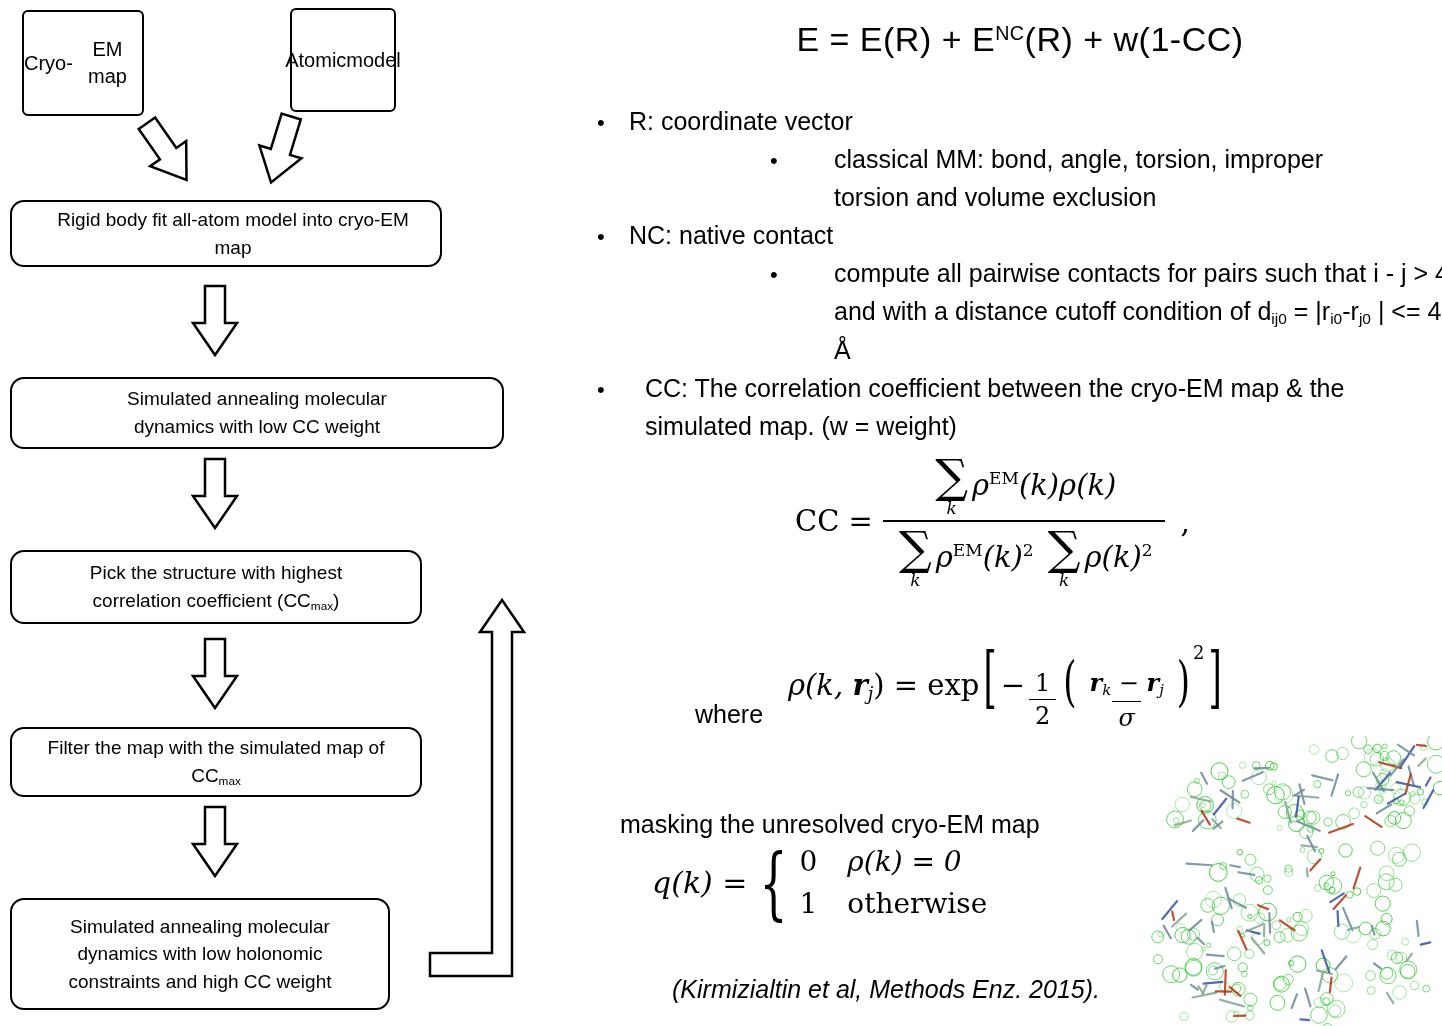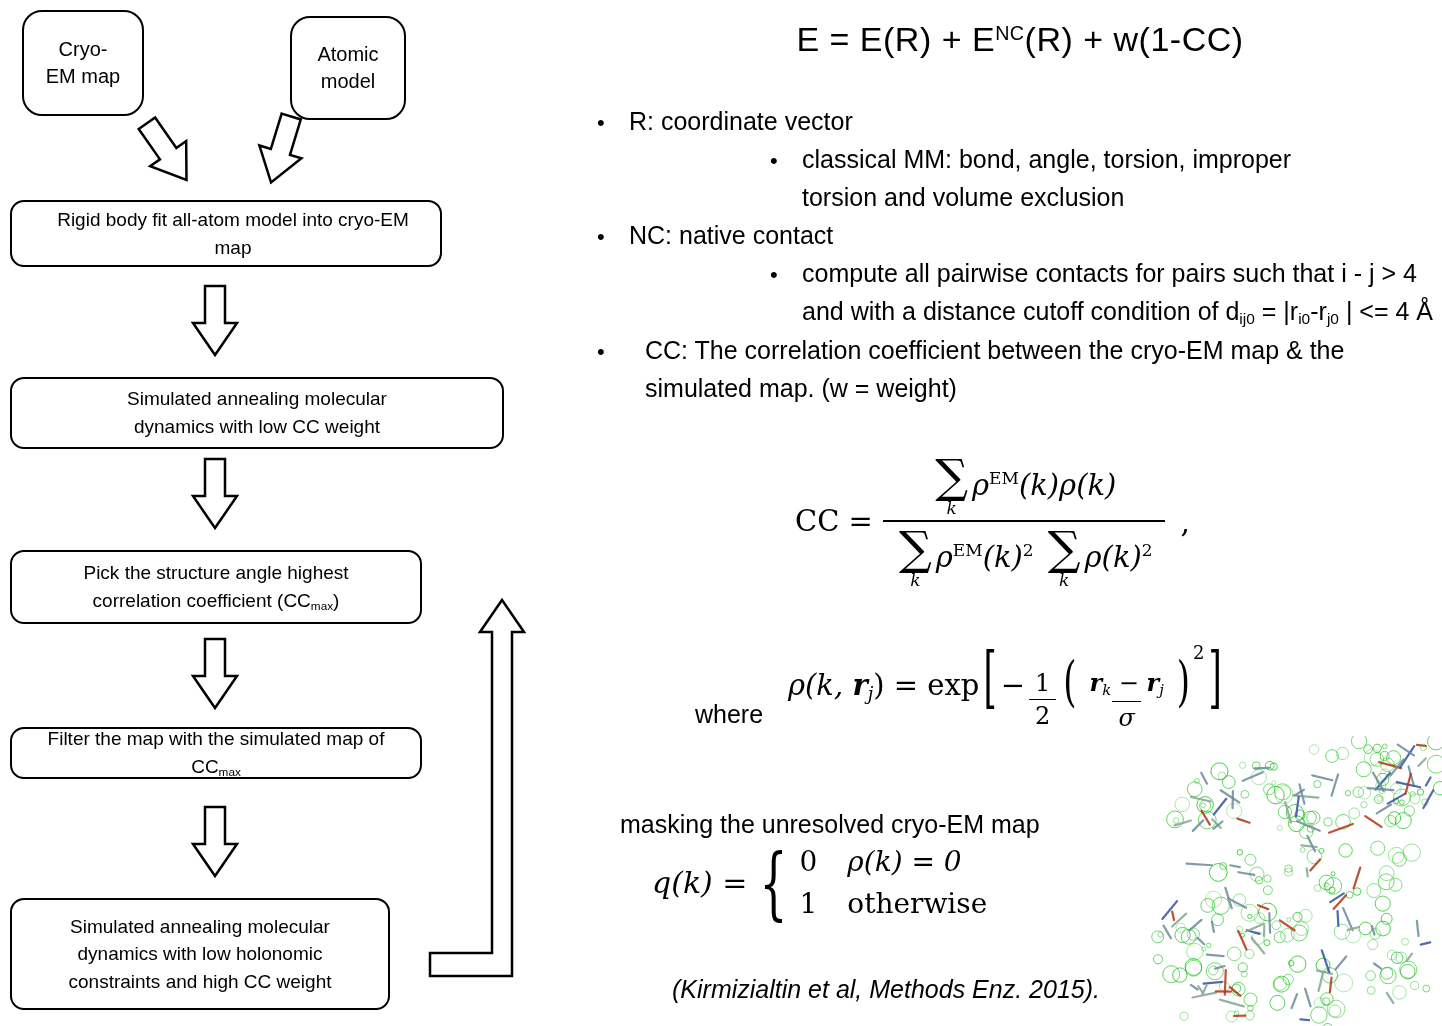--- a/index.html
+++ b/index.html
@@ -4,21 +4,21 @@
 <style>
   * { margin:0; padding:0; box-sizing:border-box; }
   html,body { background:#fff; }
   body { font-family:"Liberation Sans", sans-serif; color:#000; }
   .page { position:relative; width:1442px; height:1026px; background:#fff; overflow:hidden; }
 
   
   .box { position:absolute; border:2.5px solid #000; background:#fff;
          display:flex; align-items:center; justify-content:center;
          text-align:center; }
-  .srcbox { border-radius:20px; font-size:20px; line-height:1.35; flex-direction:column; }
+  .srcbox { border-radius:6px; font-size:20px; line-height:1.35; }
   .step { border-radius:14px; font-size:19px; line-height:1.45; }
   .steptext { display:inline-block; }
   .arrow { position:absolute; overflow:visible; }
   .arrow polygon { fill:#fff; stroke:#000; stroke-width:2.5; stroke-linejoin:miter; }
 
   
   .sans { font-family:"Liberation Sans", sans-serif; }
   .serif { font-family:"DejaVu Serif", serif; }
   .it { font-style:italic; }
   .bi { font-style:italic; font-weight:bold; }
@@ -28,21 +28,21 @@
   
   .header-eq { position:absolute; left:600px; top:20px; width:840px;
                text-align:center; font-size:34px; letter-spacing:0.5px; }
 
   
   .bullets { position:absolute; left:597px; top:102px; width:852px;
              font-size:25px; line-height:1.52; }
   .brow { display:flex; }
   .brow .dot { flex:0 0 32px; }
   .brow .dot::before { content:"•"; font-size:22px; }
-  .lvl2 { margin-left:173px; }
+  .lvl2 { margin-left:173px;gap:32px; }
   .btext { flex:1; }
 
   
   .cc-eq { position:absolute; left:795px; top:450px; display:flex;
            align-items:center; font-size:29px; }
   .cc-lhs { margin-right:10px; }
   .frac { display:inline-flex; flex-direction:column; align-items:center; }
   .frac .num, .frac .den { display:flex; align-items:center; justify-content:center; padding:3px 12px; }
   .frac .den { border-top:2px solid #000; }
   .sumstack { display:inline-flex; flex-direction:column; align-items:center; line-height:1; margin:0 4px; }
@@ -82,21 +82,21 @@
 </style>
 </head>
 <body>
 
 <div class="page">
 
   <div class="box srcbox" style="left:22px; top:10px; width:122px; height:106px;">
     <div>Cryo-</div>
     <div>EM map</div>
   </div>
-  <div class="box srcbox" style="left:290px; top:16px; width:116px; height:104px;">
+  <div class="box srcbox" style="left:290px; top:8px; width:106px; height:104px;">
     <div>Atomic</div>
     <div>model</div>
   </div>
 
   <svg class="arrow" style="left:138px; top:116px; transform:rotate(-35deg);" width="58" height="72" viewBox="0 0 58 72">
     <polygon points="19,1 39,1 39,38 51,38 29,70 7,38 19,38"></polygon>
   </svg>
   <svg class="arrow" style="left:252px; top:114px; transform:rotate(17deg);" width="58" height="72" viewBox="0 0 58 72">
     <polygon points="19,1 39,1 39,38 51,38 29,70 7,38 19,38"></polygon>
   </svg>
@@ -111,28 +111,28 @@
 
   <div class="box step" style="left:10px; top:377px; width:494px; height:72px;">
     <div class="steptext" style="max-width:310px;"><span>Simulated annealing molecular dynamics with low CC weight</span><span class="sb"></span><span></span></div>
   </div>
 
   <svg class="arrow" style="left:186px; top:458px;" width="58" height="72" viewBox="0 0 58 72">
     <polygon points="19,1 39,1 39,38 51,38 29,70 7,38 19,38"></polygon>
   </svg>
 
   <div class="box step" style="left:10px; top:550px; width:412px; height:74px;">
-    <div class="steptext" style="max-width:320px;"><span>Pick the structure angle highest correlation coefficient (CC</span><span class="sb">max</span><span>)</span></div>
+    <div class="steptext" style="max-width:320px;"><span>Pick the structure with highest correlation coefficient (CC</span><span class="sb">max</span><span>)</span></div>
   </div>
 
   <svg class="arrow" style="left:186px; top:638px;" width="58" height="72" viewBox="0 0 58 72">
     <polygon points="19,1 39,1 39,38 51,38 29,70 7,38 19,38"></polygon>
   </svg>
 
-  <div class="box step" style="left:10px; top:727px; width:412px; height:52px;">
+  <div class="box step" style="left:10px; top:727px; width:412px; height:70px;">
     <div class="steptext" style="max-width:355px;"><span>Filter the map with the simulated map of CC</span><span class="sb">max</span><span></span></div>
   </div>
 
   <svg class="arrow" style="left:186px; top:806px;" width="58" height="72" viewBox="0 0 58 72">
     <polygon points="19,1 39,1 39,38 51,38 29,70 7,38 19,38"></polygon>
   </svg>
 
   <div class="box step" style="left:10px; top:898px; width:380px; height:112px;">
     <div class="steptext" style="max-width:310px;"><span>Simulated annealing molecular dynamics with low holonomic constraints and high CC weight</span><span class="sb"></span><span></span></div>
   </div>

